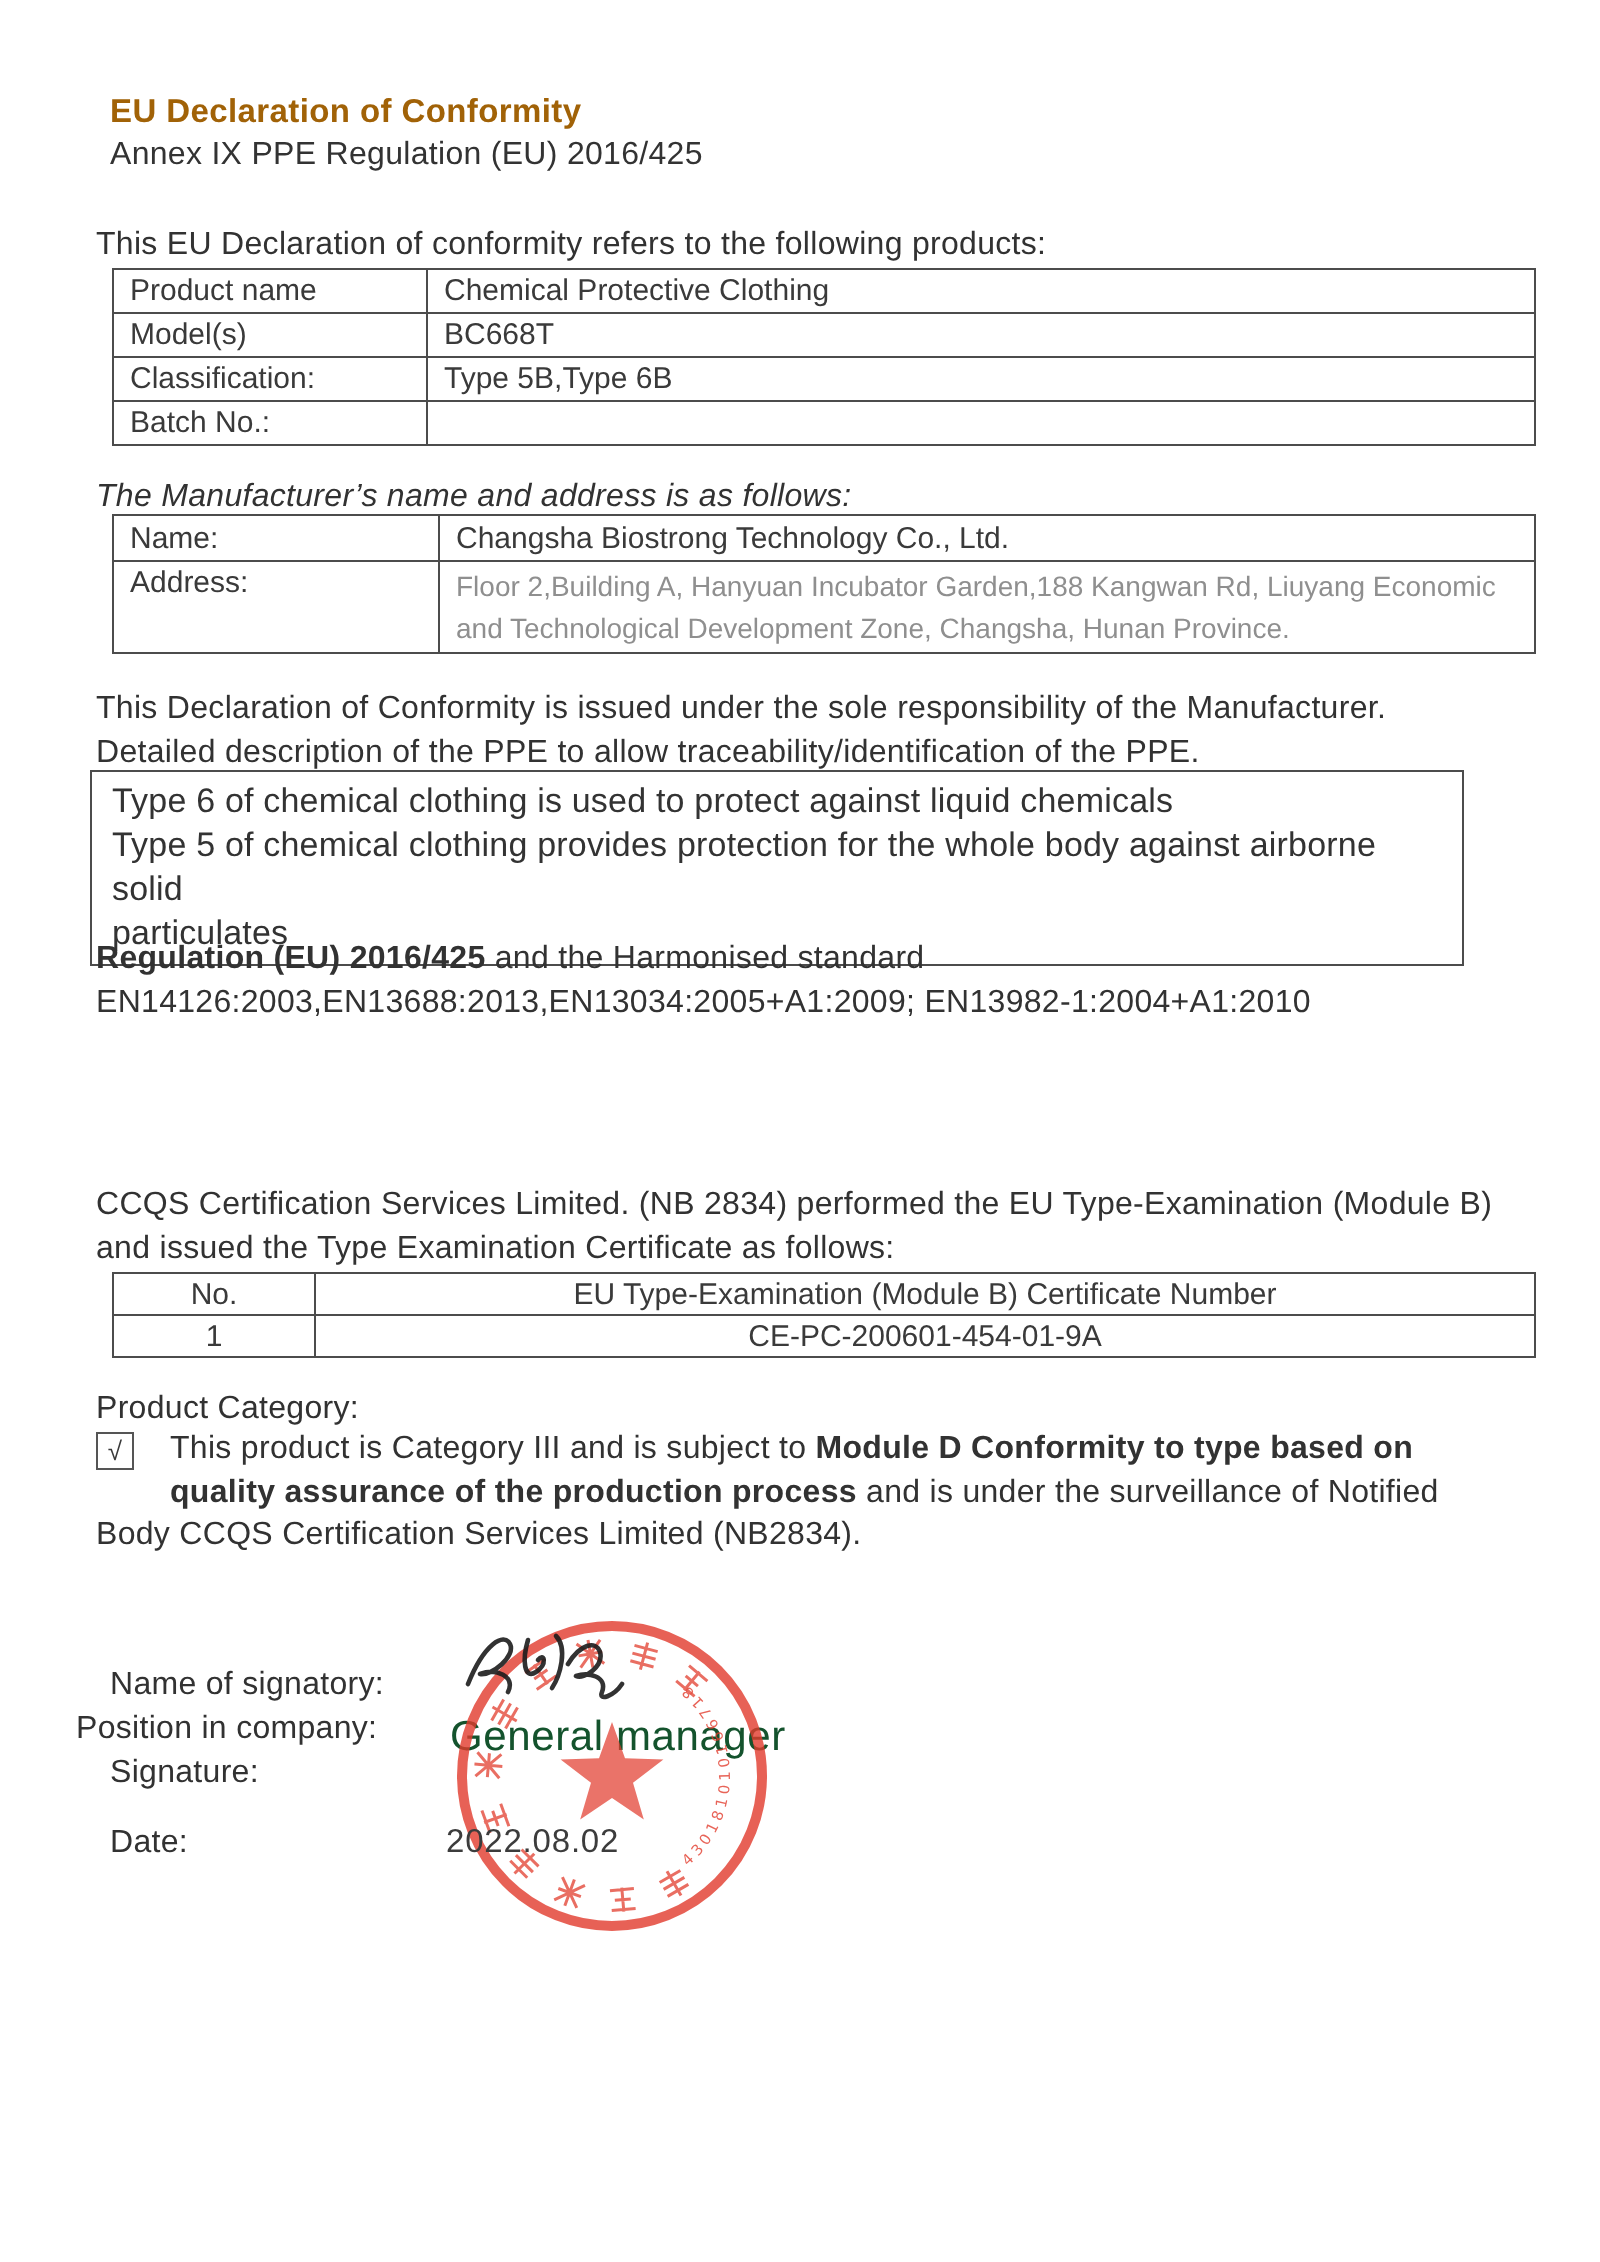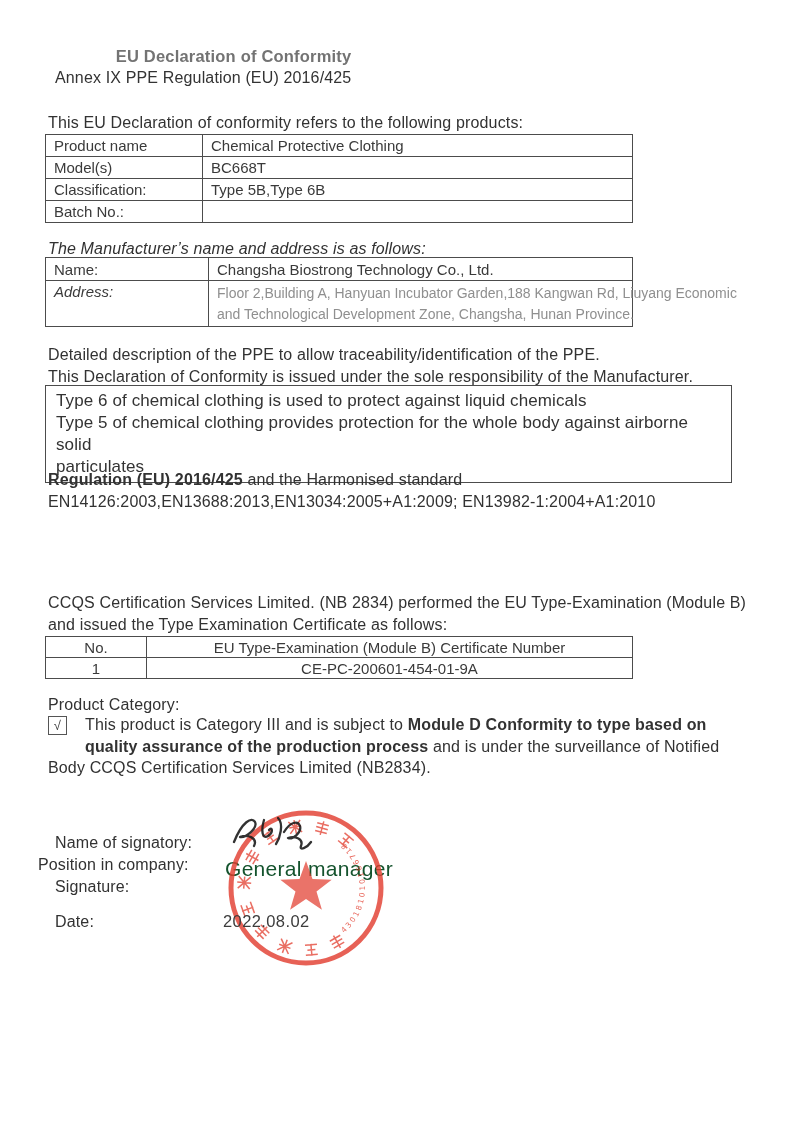--- a/index.html
+++ b/index.html
@@ -5,24 +5,24 @@
   html,body{margin:0;padding:0;}
   body{
     width:800px;height:1131px;position:relative;overflow:hidden;
     background:#ffffff;
     font-family:"Liberation Sans","DejaVu Sans",sans-serif;
     color:#333;
   }
   .abs{position:absolute;}
   .t16{font-size:16px;letter-spacing:.15px;line-height:21.5px;color:#323232;}
   .bold{font-weight:700;}
-  .doc-title{font-size:16.5px;font-weight:700;line-height:22px;color:#737373;letter-spacing:.2px;text-align:right;}
+  .doc-title{font-size:16.5px;font-weight:700;line-height:22px;color:#a16207;letter-spacing:.2px;}
   .doc-subtitle{font-size:16px;line-height:22px;color:#333;letter-spacing:.15px;}
 
-  table.doc{border-collapse:collapse;width:588px;table-layout:fixed;}
+  table.doc{border-collapse:collapse;width:712px;table-layout:fixed;margin-left:11px;}
   table.doc td{border:1.4px solid #4c4c4c;padding:0 8px;font-size:15px;color:#3a3a3a;vertical-align:middle;}
   .lbl-col{width:140px;}
   .lbl-col2{width:146px;}
   .num-col{width:84px;text-align:center;}
   td.val, .val{color:#8f8f8f;}
   tr.h21 td{height:21px;}
   tr.h22 td{height:22px;}
   tr.h20 td{height:20px;}
   .addr-line{font-size:14px;line-height:20.5px;color:#8f8f8f;white-space:nowrap;}
   .center{text-align:center;}
@@ -76,32 +76,32 @@
   </table>
 
 <div class="abs t16" style="left:48px;top:238px;font-style:italic;">The Manufacturer’s name and address is as follows:</div>
 <table class="doc abs" style="left:45px;top:257px;">
   <tbody>
       <tr class="h22">
     <td class="lbl-col2">Name:</td>
     <td class="val">Changsha Biostrong Technology Co., Ltd.</td>
   </tr>
   <tr>
-    <td class="lbl-col2" style="vertical-align:top;padding-top:2px;font-style:italic;">Address:</td>
+    <td class="lbl-col2" style="vertical-align:top;padding-top:2px;">Address:</td>
     <td style="padding-top:2px;padding-bottom:2px;">
       <div class="addr-line">Floor 2,Building A, Hanyuan Incubator Garden,188 Kangwan Rd, Liuyang Economic</div>
       <div class="addr-line">and Technological Development Zone, Changsha, Hunan Province.</div>
     </td>
   </tr>
 </tbody>
   </table>
 
 <div class="abs t16" style="left:48px;top:344px;">
+  <div>This Declaration of Conformity is issued under the sole responsibility of the Manufacturer.</div>
   <div>Detailed description of the PPE to allow traceability/identification of the PPE.</div>
-  <div>This Declaration of Conformity is issued under the sole responsibility of the Manufacturer.</div>
 </div>
 <div class="desc-box abs" style="left:45px;top:385px;">
   <div>Type 6 of chemical clothing is used to protect against liquid chemicals</div>
   <div>Type 5 of chemical clothing provides protection for the whole body against airborne solid</div>
   <div>particulates</div>
 </div>
 
 <div class="abs t16" style="left:48px;top:469px;line-height:21.7px;">
   <div><span class="bold">Regulation (EU) 2016/425</span><span> and the Harmonised standard</span></div>
   <div>EN14126:2003,EN13688:2013,EN13034:2005+A1:2009; EN13982-1:2004+A1:2010</div>

